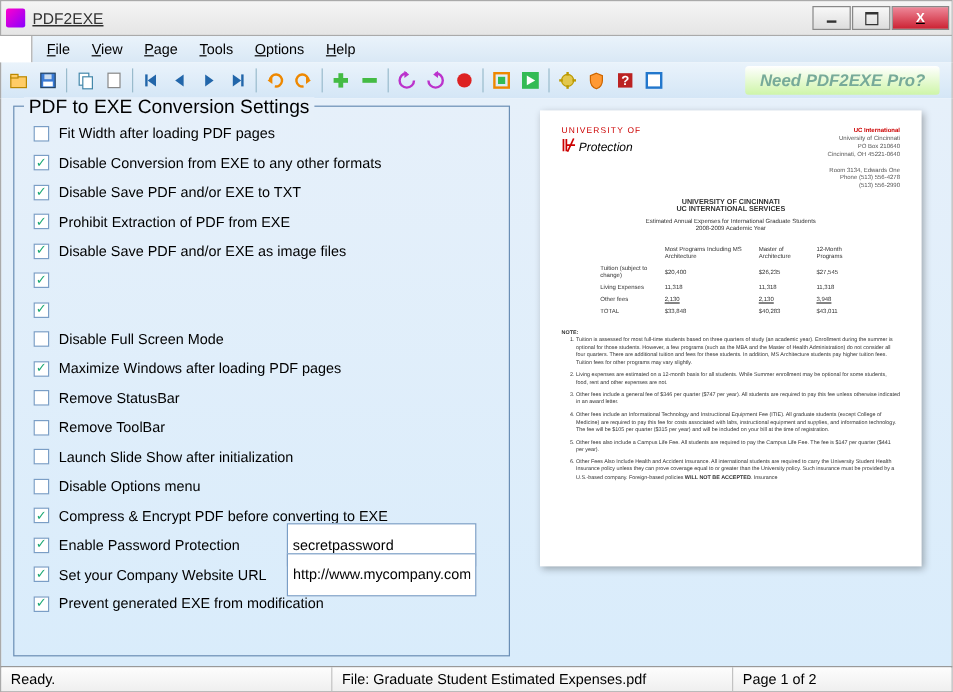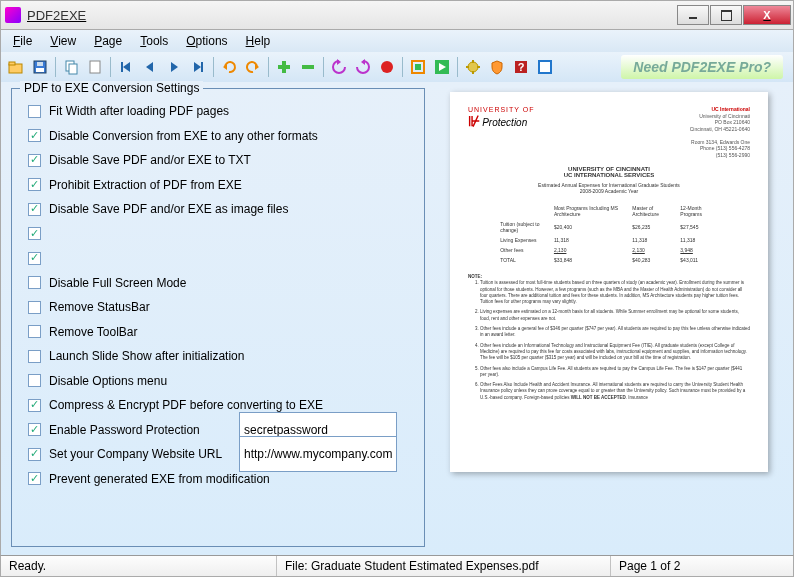--- a/index.html
+++ b/index.html
@@ -7,33 +7,33 @@
 
 .titlebar { height: 30px; background: linear-gradient(to bottom, #f5f5f5, #e5e5e5); border: 1px solid #aaa; display: flex; align-items: center; padding: 0 4px; text-decoration: underline; }
 .titlebar .icon { width: 16px; height: 16px; background: linear-gradient(135deg, #f0c, #80f); border-radius: 2px; margin-right: 6px; }
 .titlebar .title { flex: 1; color: #333; font-size: 13px; }
 .window-controls { display: flex; gap: 1px; margin-right: -2px; }
 .wbtn { width: 32px; height: 20px; border: 1px solid #888; background: linear-gradient(to bottom, #f8f8f8, #ddd); display: flex; align-items: center; justify-content: center; font-family: Arial; font-size: 11px; }
 .wbtn.min::after { content: ""; width: 8px; height: 2px; background: #333; margin-top: 6px; }
 .wbtn.max::after { content: ""; width: 9px; height: 8px; border: 1px solid #333; border-top: 2px solid #333; }
 .wbtn.close { width: 48px; background: linear-gradient(to bottom, #e89, #c23); color: #fff; font-weight: bold; }
 
-.menubar { height: 22px; background: linear-gradient(to bottom, #eaf3fb, #d9e8f5); border-left: 1px solid #aaa; border-right: 1px solid #aaa; display: flex; align-items: center; padding: 0 4px; gap: 2px; }
+.menubar { height: 22px; background: linear-gradient(to bottom, #eaf3fb, #d9e8f5); border-left: 1px solid #aaa; border-right: 1px solid #aaa; display: flex; align-items: center; padding: 0 4px; gap: 2px; margin-left: 26px; }
 .menu-item { padding: 2px 8px; color: #000; font-size: 12px; }
 .menu-item .u { text-decoration: underline; }
 
 .toolbar { height: 30px; background: linear-gradient(to bottom, #eaf3fb, #d4e6f6); border-left: 1px solid #aaa; border-right: 1px solid #aaa; display: flex; align-items: center; padding: 0 4px; gap: 2px; }
 .tbicon { width: 22px; height: 22px; display: flex; align-items: center; justify-content: center; border-radius: 2px; }
 .sep { width: 1px; height: 20px; background: #9bc; margin: 0 2px; }
 .promo { margin-left: auto; margin-right: 6px; padding: 4px 12px; background: linear-gradient(to bottom, #fff, #cef5a8); border-radius: 3px; font-weight: bold; font-style: italic; color: #7a9; font-size: 14px; }
 
 .content { display: flex; height: 473px; background: linear-gradient(to bottom, #e6f0fa, #d9ecfb); border-left: 1px solid #aaa; border-right: 1px solid #aaa; }
 
 .settings-panel { width: 414px; margin: 6px 0 8px 10px; border: 1px solid #6a8eb5; background: transparent; position: relative; padding: 10px 10px 8px 10px; }
-.settings-panel .legend { position: absolute; top: -8px; left: 8px; background: #e6f0fa; padding: 0 4px; color: #000; font-size: 12px; }
+.settings-panel .legend { position: absolute; top: -8px; left: 8px; background: #e6f0fa; padding: 0 4px; color: #000; font-size: 16px; }
 .option-row { display: flex; align-items: center; height: 24.5px; padding-left: 6px; }
 .chk { width: 13px; height: 13px; border: 1px solid #7a9ec6; background: #fff; margin-right: 8px; display: flex; align-items: center; justify-content: center; }
 .chk.checked::after { content: "✓"; font-size: 11px; color: #2a7; margin-top: -1px; }
 .option-label { color: #000; flex: 1; }
 .inline-input { height: 36px; border: 1px solid #7a9ec6; background: #fff; padding: 1px 4px; width: 158px; font-size: 12px; font-family: inherit; }
 
 .preview { flex: 1; display: flex; align-items: flex-start; justify-content: center; padding: 10px 8px; }
 .doc { width: 318px; height: 380px; background: #fff; box-shadow: 2px 2px 6px rgba(0,0,0,.3); padding: 14px 18px; font-size: 5px; color: #333; position: relative; }
 .doc-header { display: flex; justify-content: space-between; margin-bottom: 8px; }
 .doc-logo { font-size: 9px; }
@@ -241,20 +241,24 @@
           <div class="chk checked"></div>
         </div>
         <div class="option-row">
           <div class="chk checked"></div>
         </div>
         <div class="option-row">
           <div class="chk"></div>
           <div class="option-label">Disable Full Screen Mode</div>
         </div>
         <div class="option-row">
+          <div class="chk checked"></div>
+          <div class="option-label">Maximize Windows after loading PDF pages</div>
+        </div>
+        <div class="option-row">
           <div class="chk"></div>
           <div class="option-label">Remove StatusBar</div>
         </div>
         <div class="option-row">
           <div class="chk"></div>
           <div class="option-label">Remove ToolBar</div>
         </div>
         <div class="option-row">
           <div class="chk"></div>
           <div class="option-label">Launch Slide Show after initialization</div>

